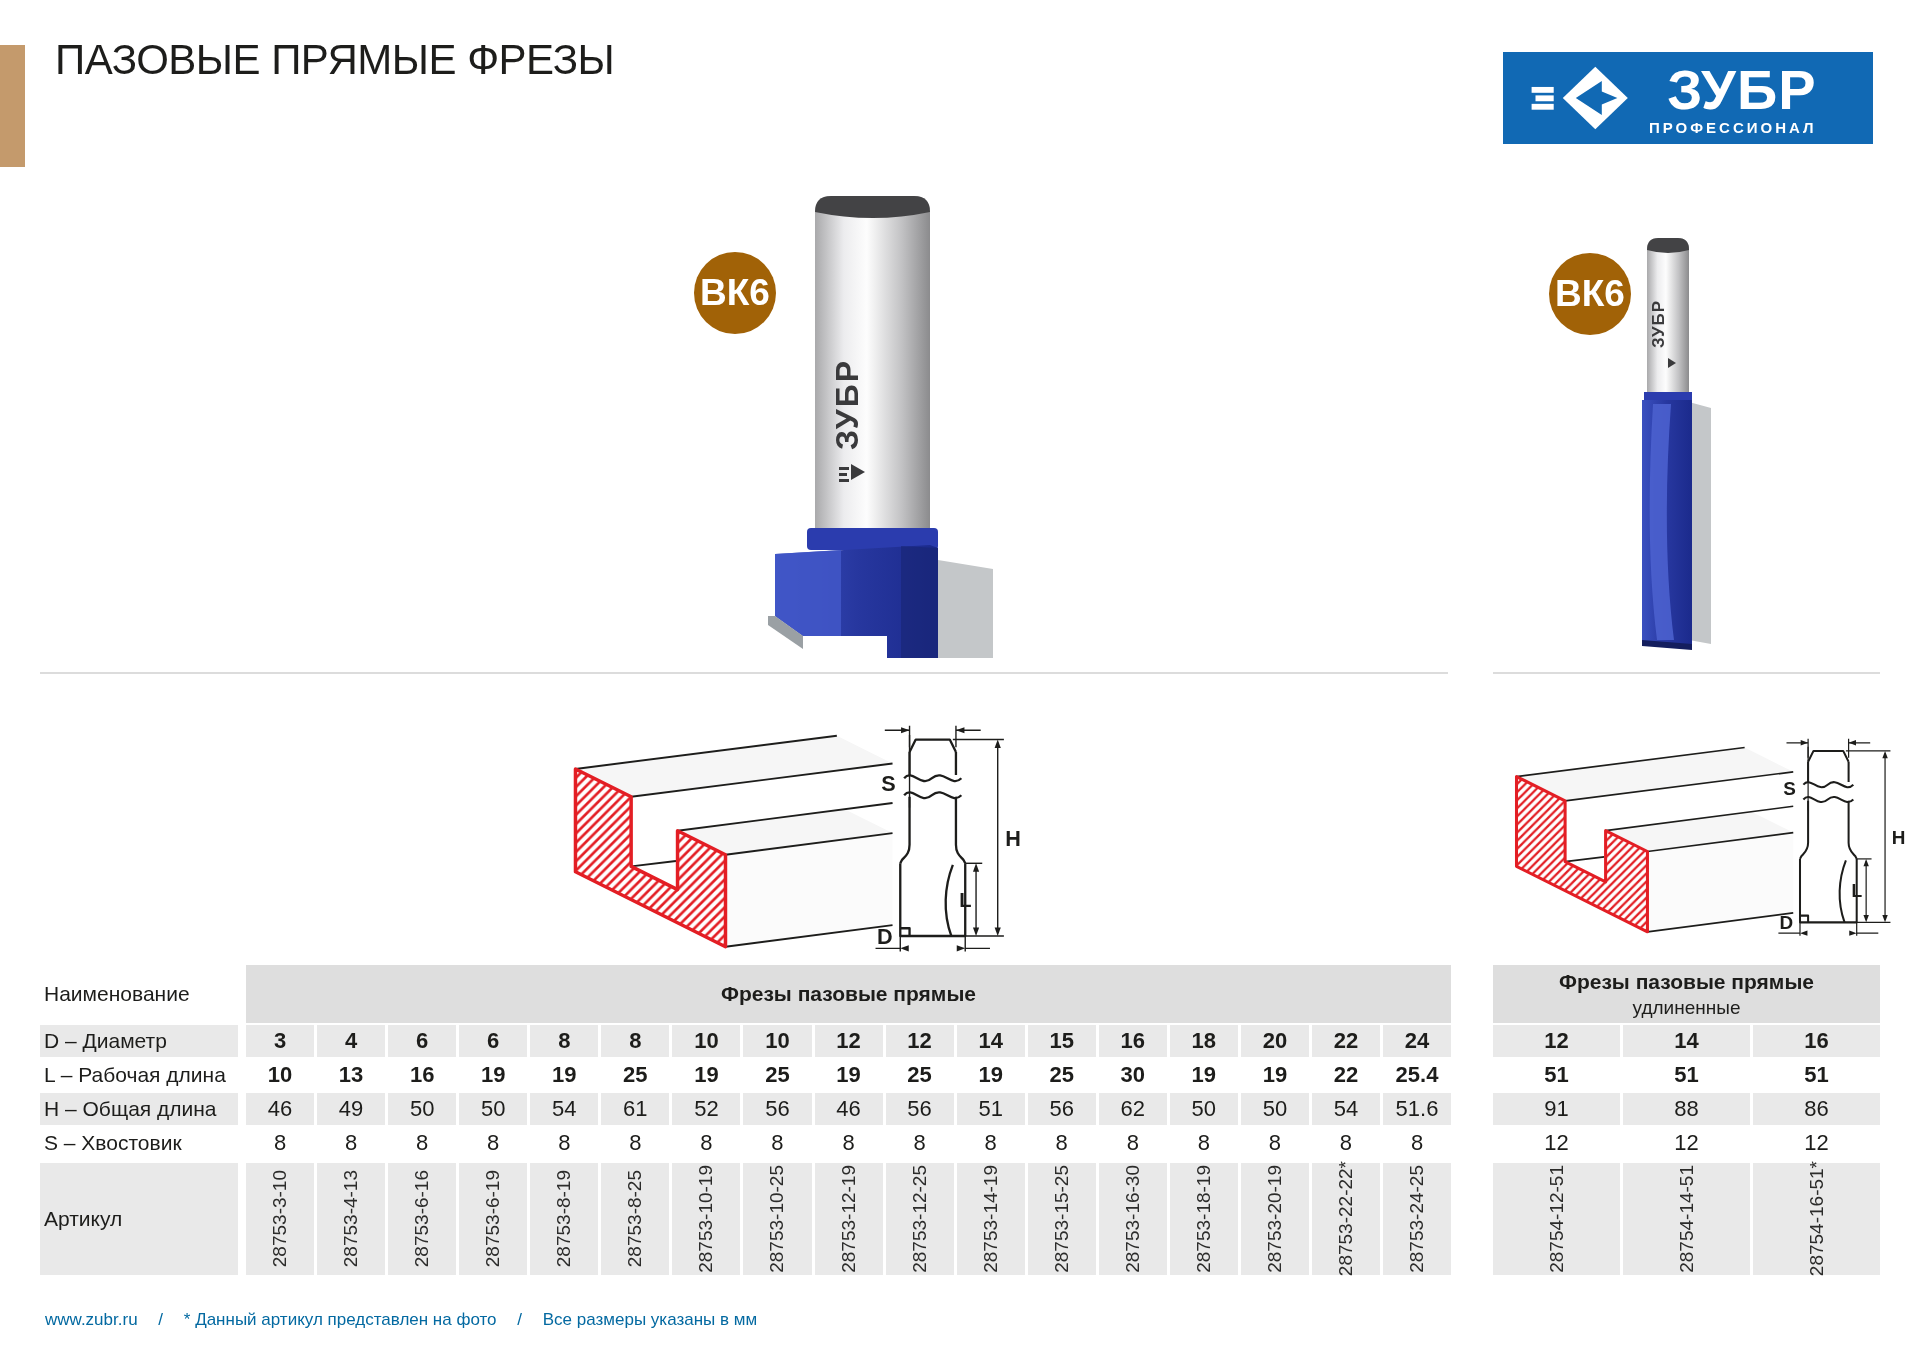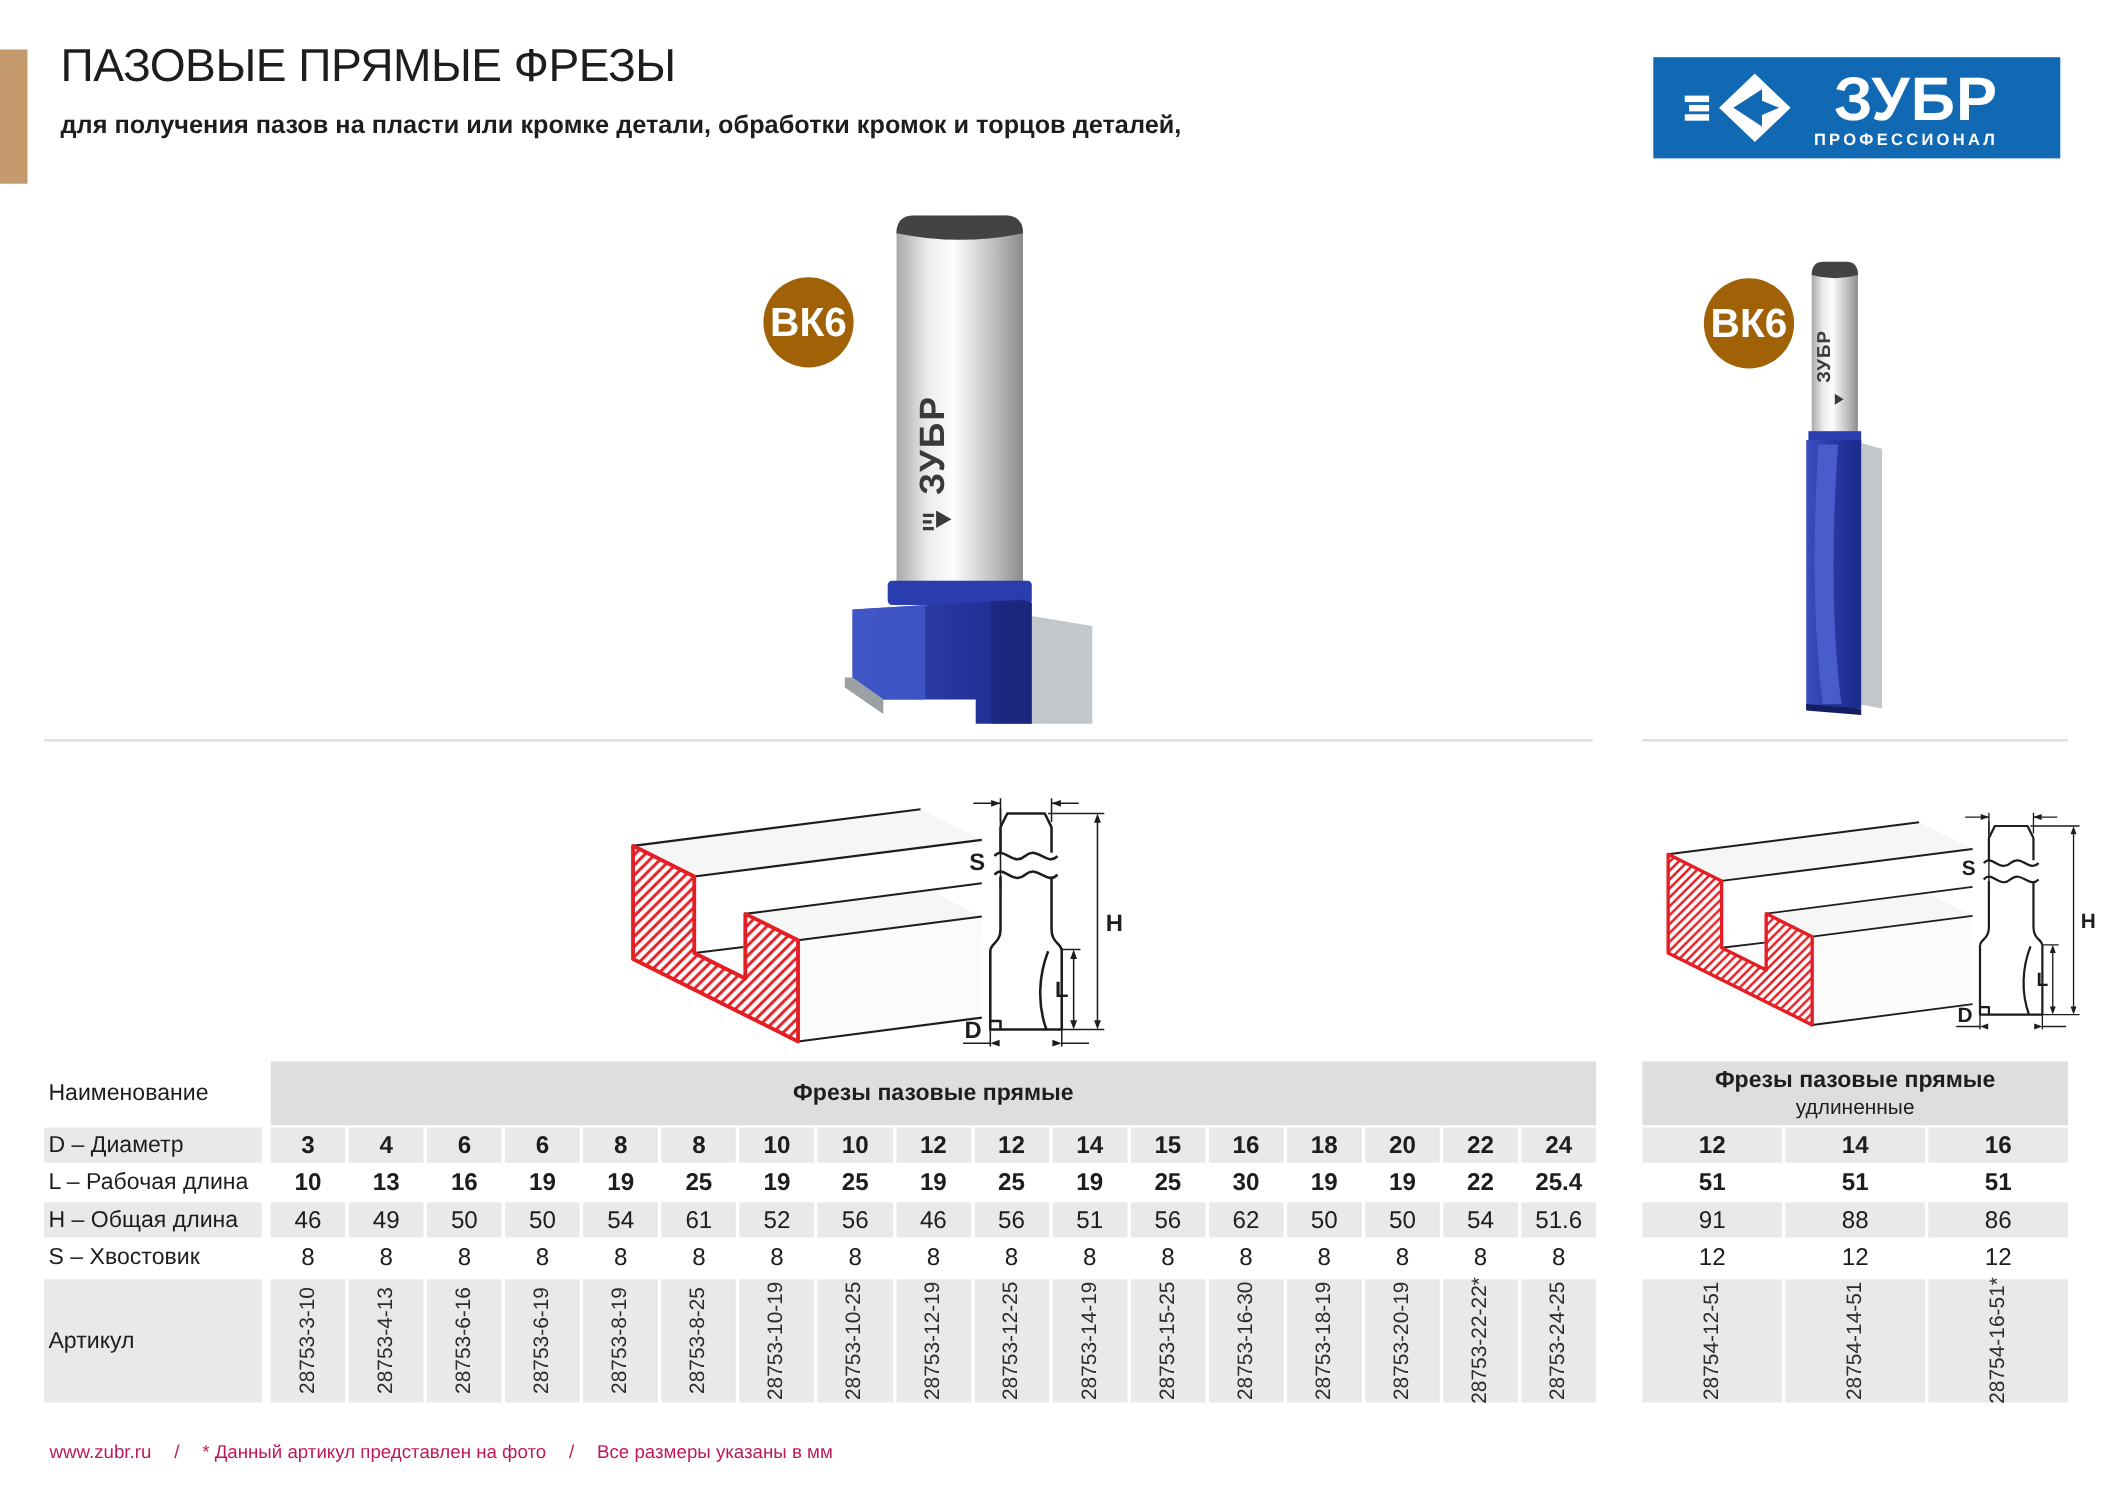--- a/index.html
+++ b/index.html
@@ -52,32 +52,32 @@
   .row-gray .tlabel,.row-gray .cell{background:#e9e9e9;}
   .tband{flex:1;background:#dedede;display:flex;flex-direction:column;
          align-items:center;justify-content:center;}
   .tband .h1{font-size:21px;font-weight:bold;}
   .tband .h2{font-size:19px;margin-top:3px;}
   .b{font-weight:bold;}
   .art-cell span{writing-mode:vertical-rl;transform:rotate(180deg);
                  font-size:19px;white-space:nowrap;color:#2c2c2b;}
 
   
-  .footer{left:45px;top:1310px;font-size:17px;color:#be185d;}
+  .footer{left:45px;top:1310px;font-size:17px;color:#0369a1;}
   .footer .sep{margin:0 16px;}
 
   svg text{font-family:"Liberation Sans",sans-serif;}
 </style>
 </head>
 <body>
 
 <div class="abs accent-bar"></div>
 <h1 class="abs page-title">ПАЗОВЫЕ ПРЯМЫЕ ФРЕЗЫ</h1>
 <p class="abs subtitle">
-  <span>для получения пазов на пласти или кромке детали, обработки кромок и торцов деталей,</span><br>
+  <br>
 </p>
 
 <div class="abs logo">
   <svg class="logo-icon" viewBox="0 0 160 100">
     <rect x="4" y="33" width="34" height="9" fill="#fff"></rect>
     <rect x="10" y="46" width="28" height="9" fill="#fff"></rect>
     <rect x="4" y="59" width="34" height="9" fill="#fff"></rect>
     <polygon points="102,2 152,50 102,98 52,50" fill="#fff"></polygon>
     <path d="M72,50 L112,24 L112,40 L136,50 L112,60 L112,76 Z" fill="#1169b4"></path>
   </svg>

